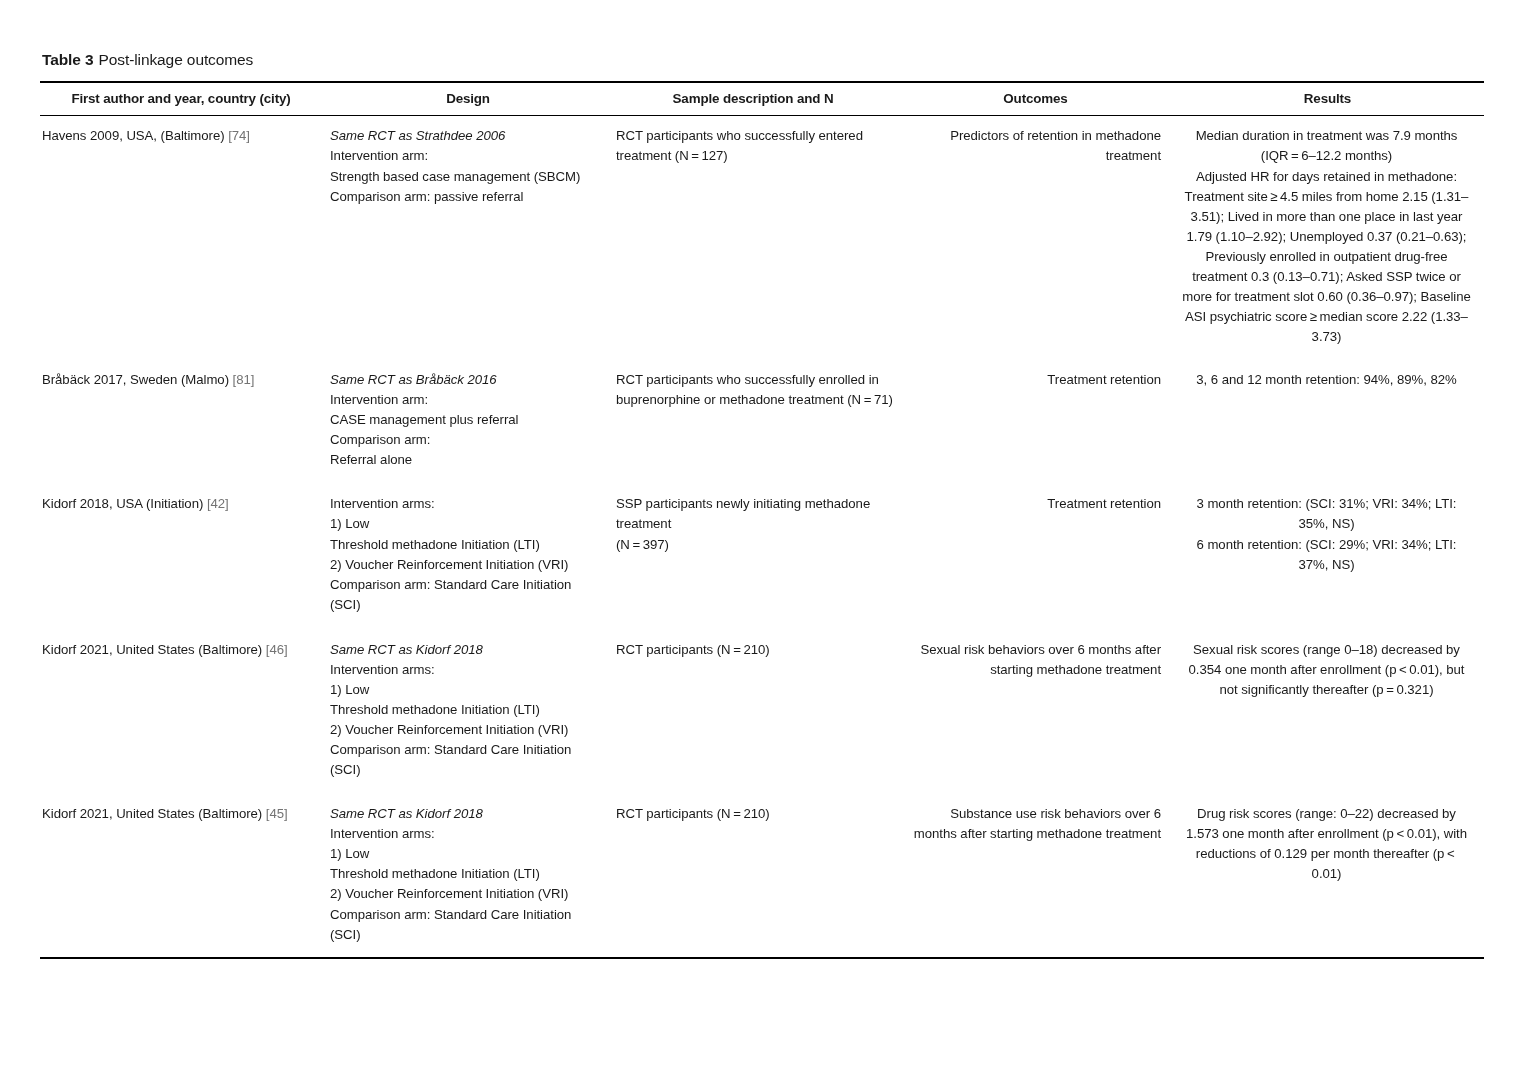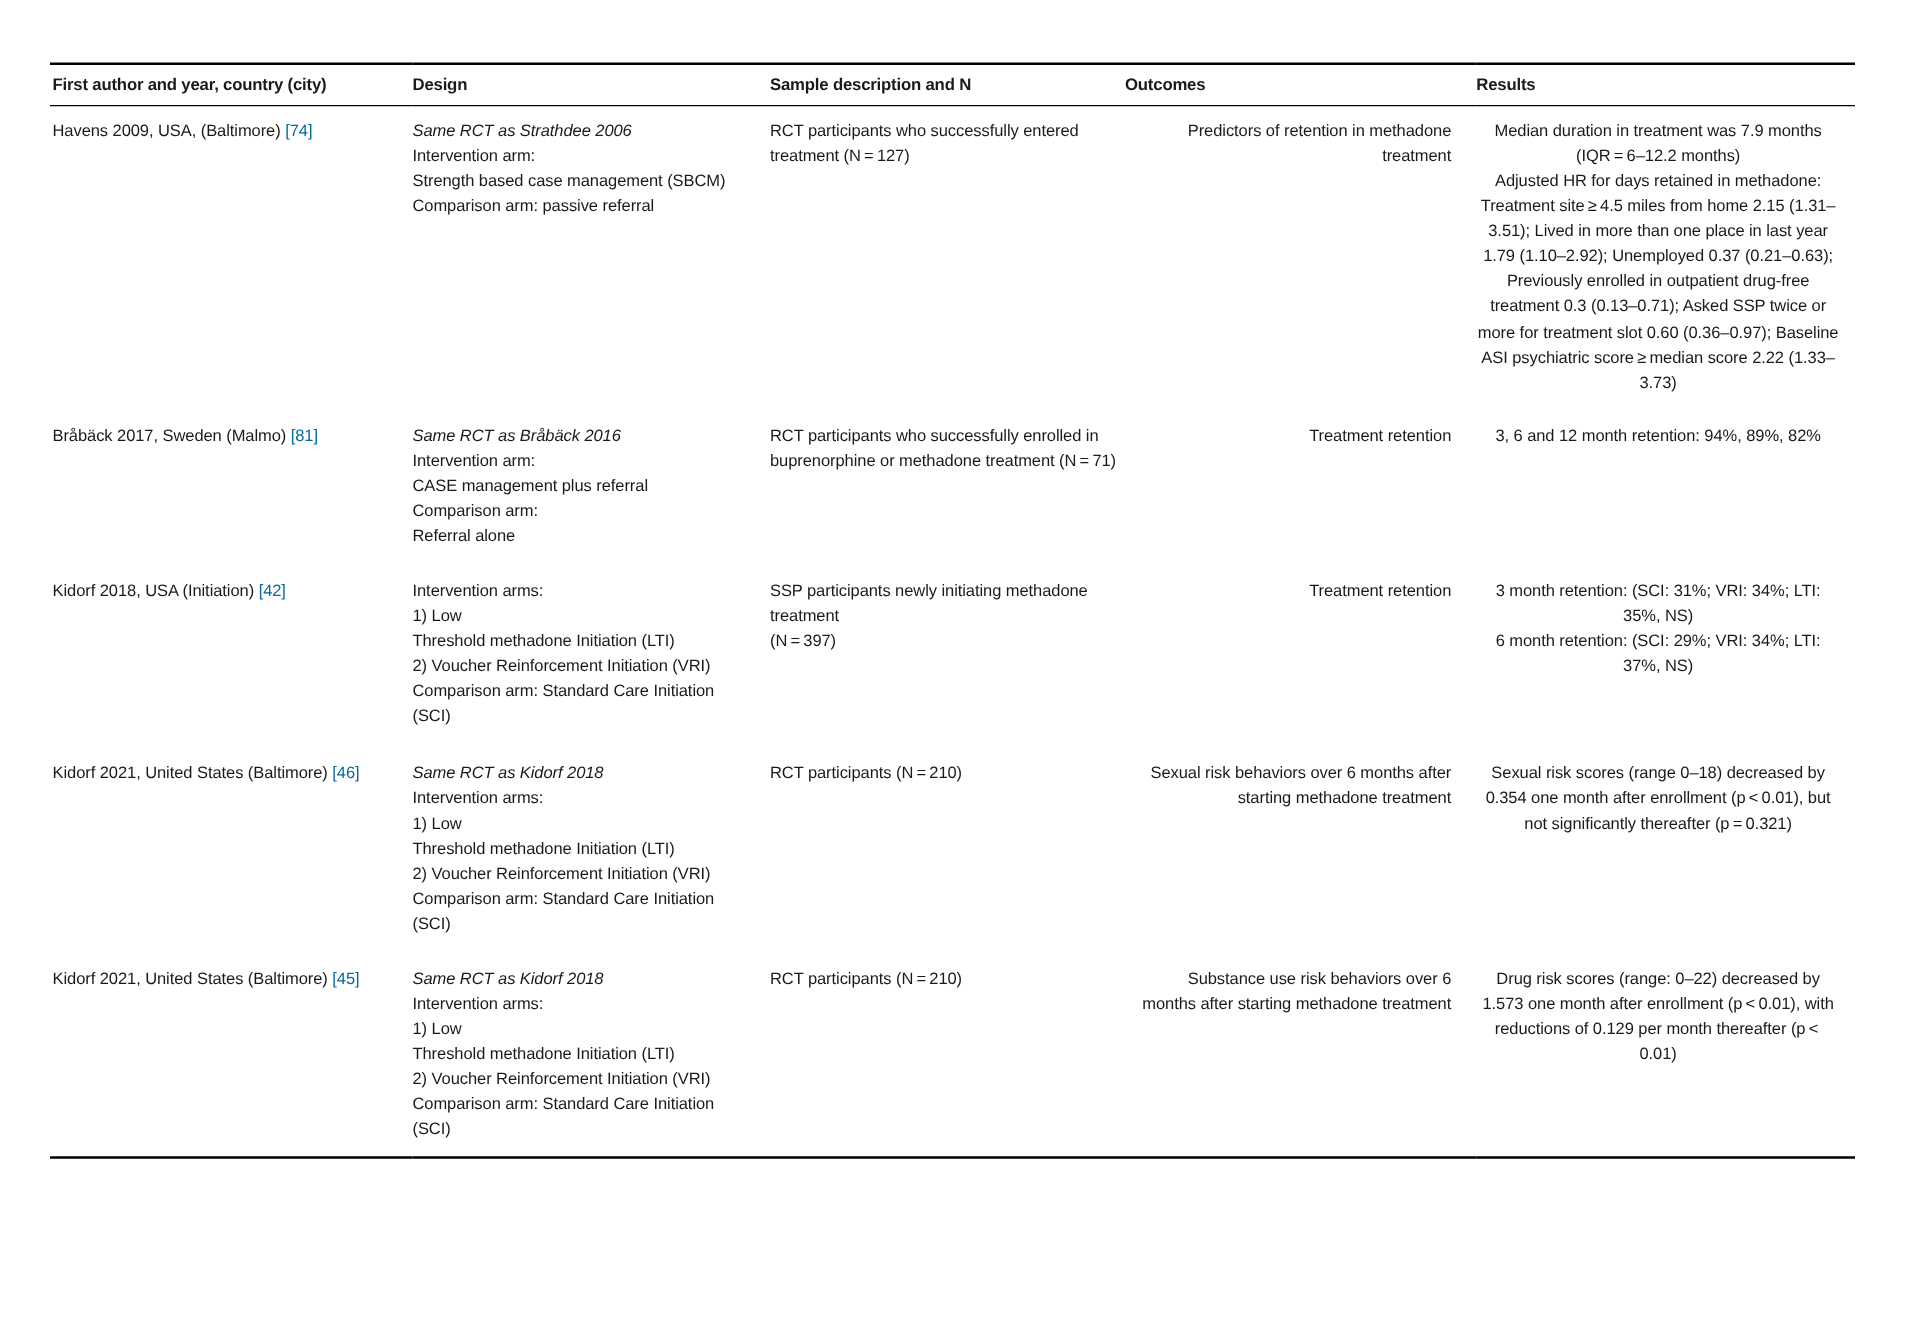--- a/index.html
+++ b/index.html
@@ -49,21 +49,21 @@
   }
   table.data-table col.c0 { width: 290px; }
   table.data-table col.c1 { width: 286px; }
   table.data-table col.c2 { width: 284px; }
   table.data-table col.c3 { width: 281px; }
   table.data-table col.c4 { width: 303px; }
 
   thead th {
     font-weight: bold;
     font-size: 13.4px;
-    text-align: left;
+    text-align: center;
     vertical-align: bottom;
     padding: 8px 10px 9px 0;
     border-top: 2px solid #000;
     border-bottom: 1.6px solid #000;
     letter-spacing: -0.15px;
     white-space: nowrap;
   }
   thead th.c0 { padding-left: 2px; }
 
   tbody td {
@@ -84,34 +84,37 @@
   tfoot td {
     border-top: 2px solid #000;
     height: 0;
     padding: 0;
     line-height: 0;
     font-size: 0;
   }
 
   .em-line { font-style: italic; display: block; }
   .line { display: block; }
-  .cite { color: #0369a1; }
+  .cite { color: #737373; }
 
   
   tbody tr.row-0 td { padding-top: 10px; }
   tbody tr.row-1 td { padding-top: 12px; }
   tbody tr.row-2 td { padding-top: 13px; }
   tbody tr.row-3 td { padding-top: 14px; }
   tbody tr.row-4 td { padding-top: 13px; }
 </style>
 </head>
 <body>
 
 <div class="page">
 
+  <p class="caption">
+    <span class="caption-label">Table 3</span><span class="caption-text">Post-linkage outcomes</span>
+  </p>
 
   <table class="data-table">
     <colgroup>
       <col class="c0">
         <col class="c1">
         <col class="c2">
         <col class="c3">
         <col class="c4">
     </colgroup>
     <thead>

